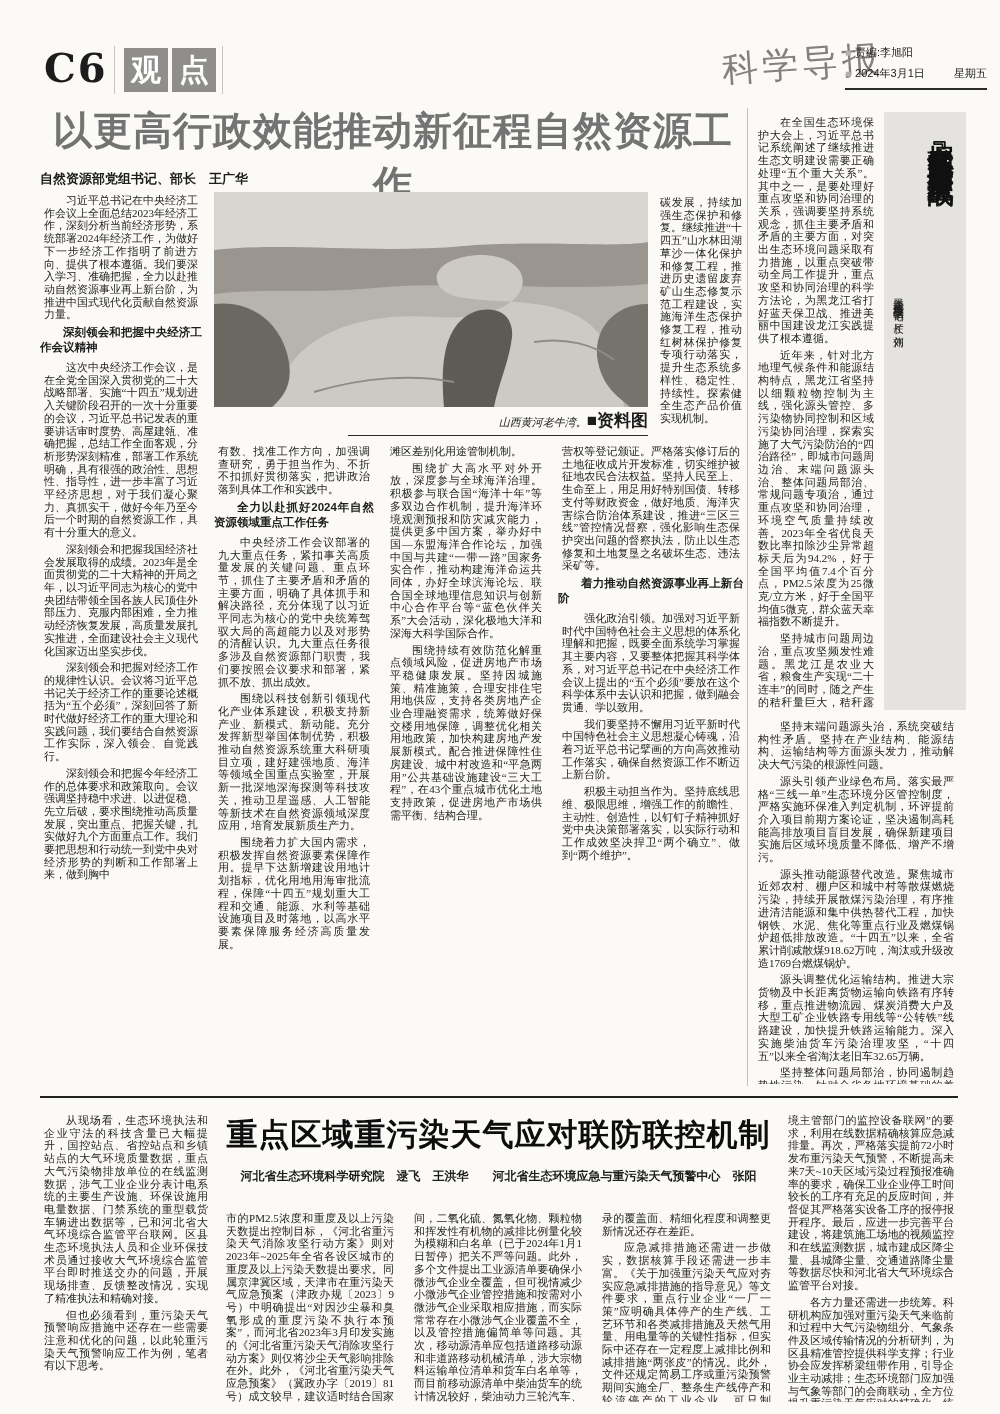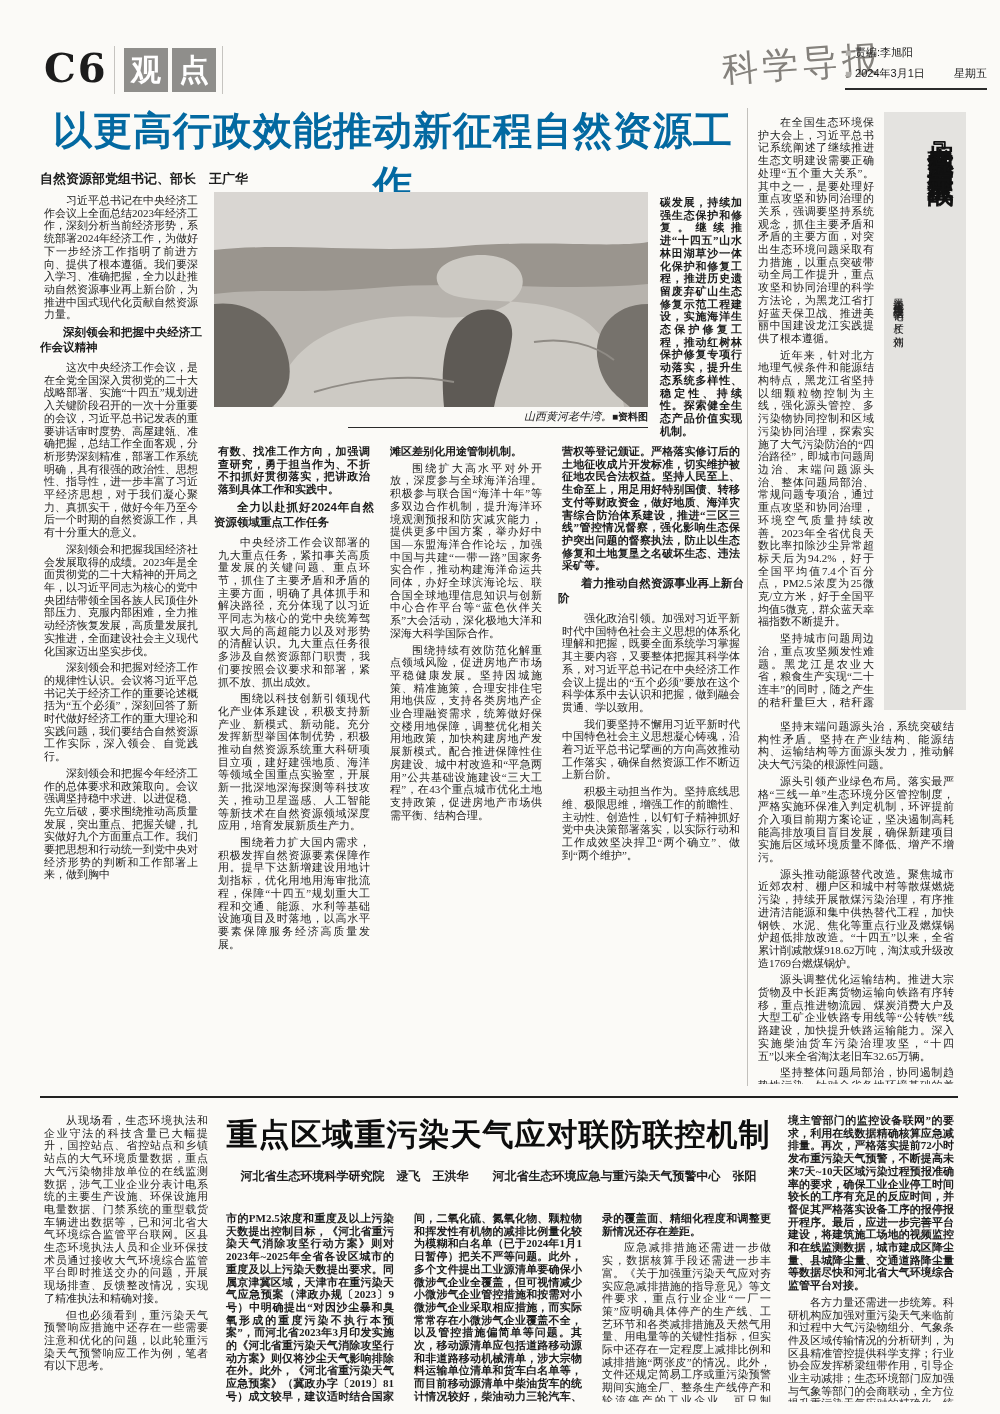--- a/index.html
+++ b/index.html
@@ -14,34 +14,34 @@
   .masthead{position:absolute;left:722px;top:40px;font-size:36px;color:#84817c;
             transform:rotate(-4deg);font-family:"DejaVu Serif",serif;letter-spacing:4px;}
   .hinfo{position:absolute;left:845px;top:42px;width:142px;font-size:11px;line-height:20px;
          border-bottom:2px solid #2b2b2b;padding-bottom:4px;font-family:"Liberation Sans",sans-serif;}
   .hinfo .row{display:flex;align-items:baseline;}
   .hinfo .sq{color:#b3b1ad;margin-right:4px;font-size:10px;}
   .hinfo .wk{margin-left:auto;}
   
   .main-headline{position:absolute;left:40px;top:104px;width:706px;text-align:center;
                  font-family:"Liberation Sans",sans-serif;font-weight:bold;font-size:39px;
-                 letter-spacing:1px;color:#0369a1;}
+                 letter-spacing:1px;color:#737373;}
   .main-byline{position:absolute;left:40px;top:170px;width:706px;
                font-size:13px;font-weight:bold;}
   .col{position:absolute;overflow:hidden;text-align:justify;}
   .col p.para{margin:4px;text-indent:2em;font-size:11px;line-height:12.7px;}
-  .col p.noindent{text-indent:0;font-weight:bold;}
+  .col p.noindent{text-indent:0;}
   .col h3.subhead{margin:0 0 6px;font-size:11.5px;line-height:15px;font-weight:bold;
                   font-family:"Liberation Sans",sans-serif;text-indent:2em;}
   
   .photo{position:absolute;left:214px;top:192px;width:434px;height:215px;background:#c9c6c1;}
   .caption{position:absolute;left:348px;top:409px;width:300px;display:flex;justify-content:flex-end;
            align-items:baseline;border-bottom:1.5px solid #2a2a2a;padding-bottom:3px;}
   .caption .ctext{font-size:11px;font-style:italic;}
-  .caption .credit{font-size:10px;font-weight:bold;font-family:"Liberation Sans",sans-serif;}
+  .caption .credit{font-size:17px;font-weight:bold;font-family:"Liberation Sans",sans-serif;}
   
   .vdivider{position:absolute;left:747px;top:108px;width:1px;height:978px;background:#c2c0bc;}
   .sb .para{font-size:9.5px;line-height:13px;}
   .sb-box{position:absolute;left:884px;top:112px;width:82px;height:598px;background:#e4e3e0;}
   .sb-headline{position:absolute;right:8px;top:12px;height:578px;writing-mode:vertical-rl;
                font-size:26px;font-weight:bold;letter-spacing:2px;color:#111;
                font-family:"Liberation Serif",serif;}
   .sb-byline{position:absolute;left:7px;top:178px;height:330px;writing-mode:vertical-rl;
              font-size:10.5px;letter-spacing:1px;color:#222;}
   

